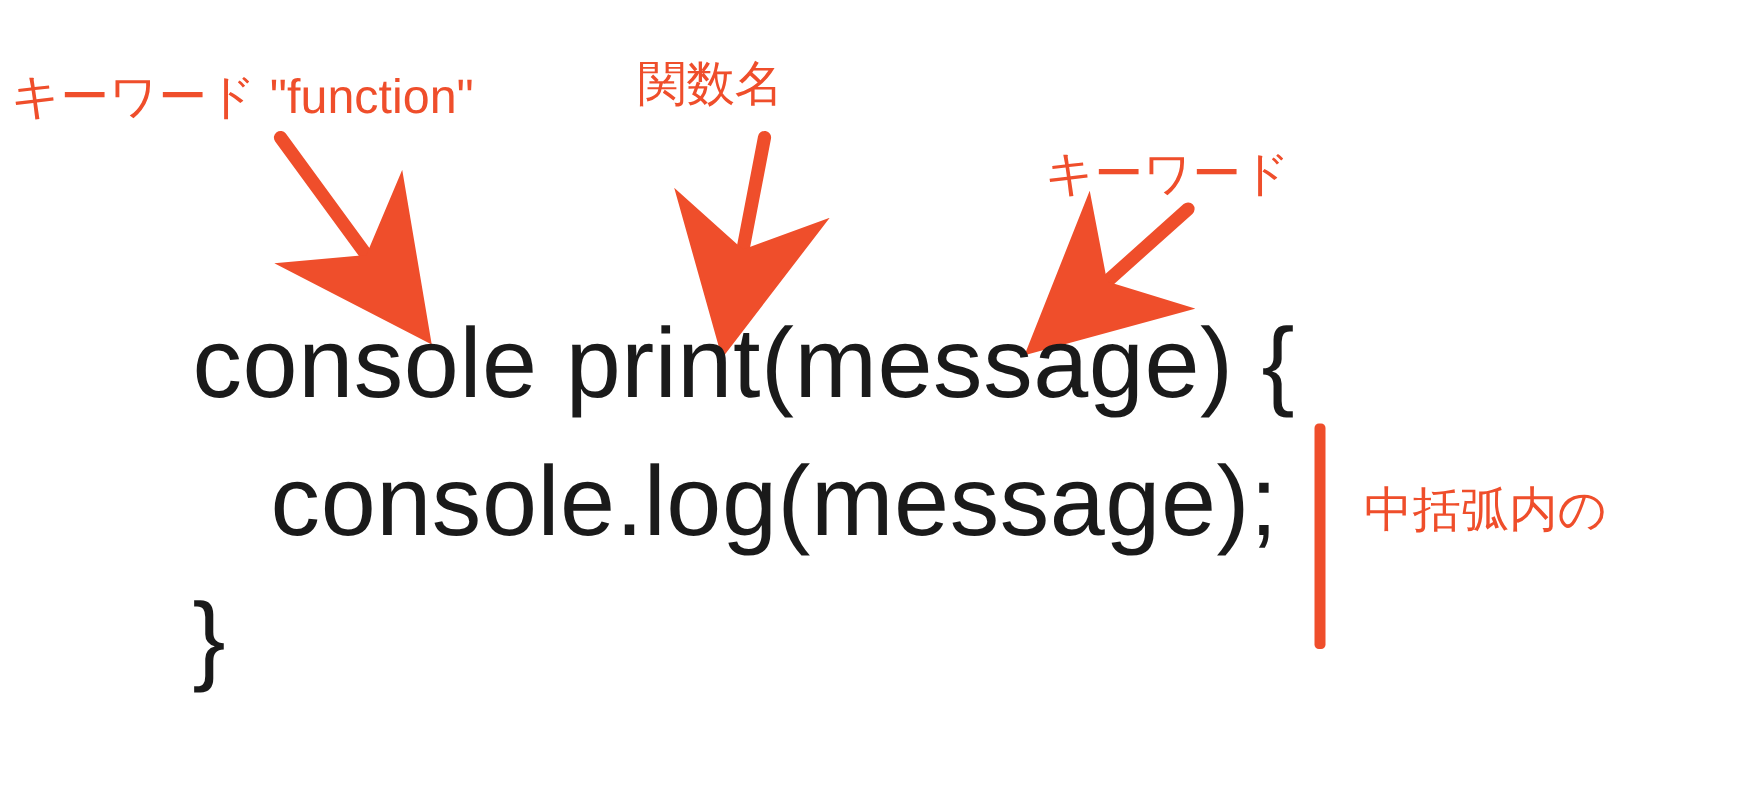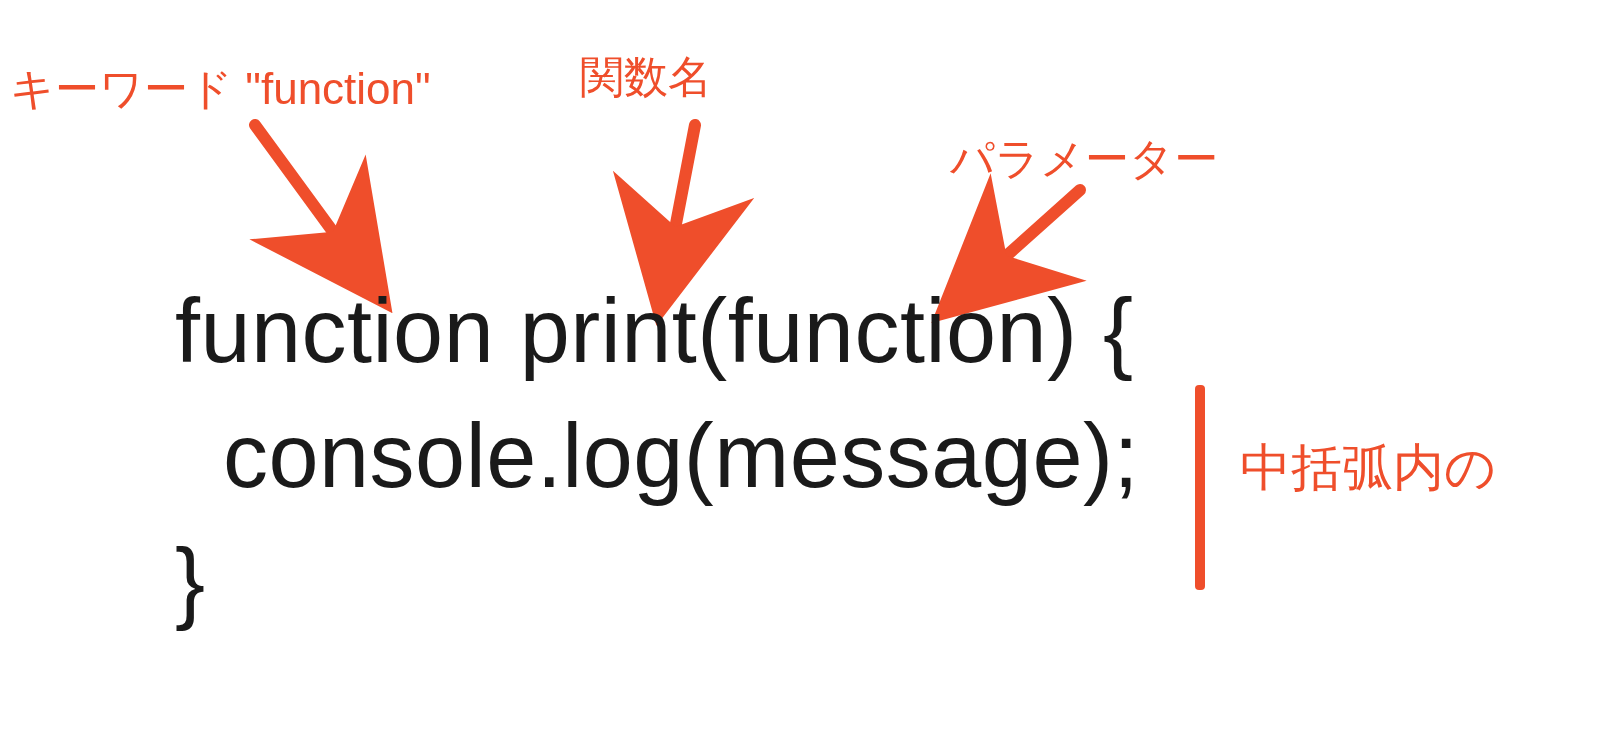--- a/index.html
+++ b/index.html
@@ -15,21 +15,21 @@
   .label {
     position: absolute;
     color: #ef4e2b;
     font-size: 44px;
     line-height: 1.3;
     white-space: nowrap;
   }
   .label-block {
     position: absolute;
     color: #ef4e2b;
-    font-size: 51px;
+    font-size: 44px;
     line-height: 1.3;
   }
   .code-line {
     position: absolute;
     color: #1a1a1a;
     font-size: 90px;
     font-weight: 400;
     letter-spacing: 0.5px;
     white-space: nowrap;
     font-family: "Helvetica Neue", Arial, sans-serif;
@@ -45,21 +45,21 @@
     overflow: visible;
   }
 </style>
 </head>
 <body>
 
 <div class="label" style="left:10px; top:60px;">キーワード "function"</div>
 
 <div class="label" style="left:580px; top:48px;">関数名</div>
 
-<div class="label" style="left:950px; top:130px;">パラメーター</div>
+<div class="label" style="left:950px; top:130px;">キーワード</div>
 
 <div class="label-block" style="left:1240px; top:435px;">
   <div>中括弧内の</div>
 </div>
 
 <svg class="arrow" style="left:240px; top:115px;" width="150" height="160" viewBox="0 0 150 160">
   <defs>
     <marker id="ah1" viewBox="0 0 20 20" refX="10" refY="10" markerWidth="12" markerHeight="12" orient="auto-start-reverse">
       <path d="M0,0 L20,10 L0,20 L6,10 Z" fill="#ef4e2b"></path>
     </marker>
@@ -80,17 +80,17 @@
   <defs>
     <marker id="ah3" viewBox="0 0 20 20" refX="10" refY="10" markerWidth="12" markerHeight="12" orient="auto-start-reverse">
       <path d="M0,0 L20,10 L0,20 L6,10 Z" fill="#ef4e2b"></path>
     </marker>
   </defs>
   <line x1="130" y1="10" x2="35" y2="95" stroke="#ef4e2b" stroke-width="12" stroke-linecap="round" marker-end="url(#ah3)"></line>
 </svg>
 
 <div class="vline" style="left:1195px; top:385px; height:205px;"></div>
 
-<div class="code-line" style="left:175px; top:280px;">function print(function) {</div>
+<div class="code-line" style="left:175px; top:280px;">console print(message) {</div>
 
-<div class="code-line" style="left:223px; top:405px;">console.log(message);</div>
+<div class="code-line" style="left:246px; top:405px;">console.log(message);</div>
 
 <div class="code-line" style="left:175px; top:530px;">}</div>
 
 </body></html>

